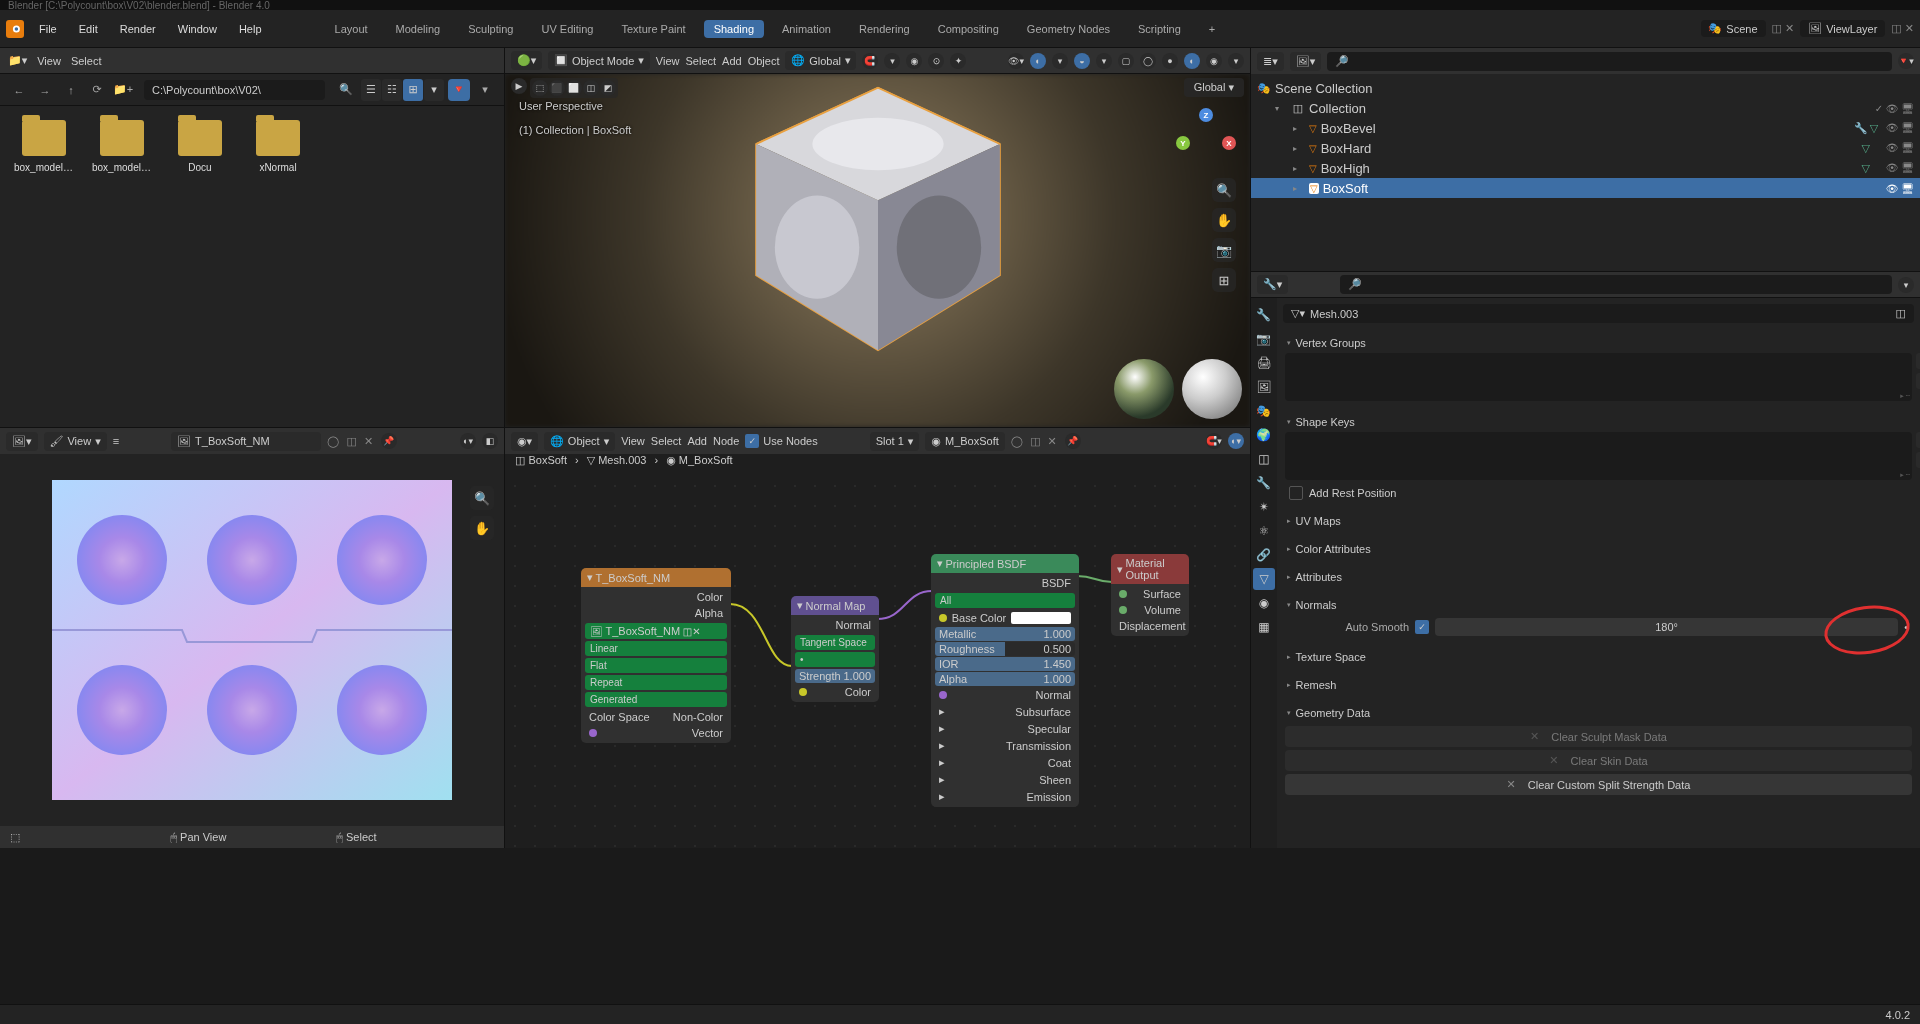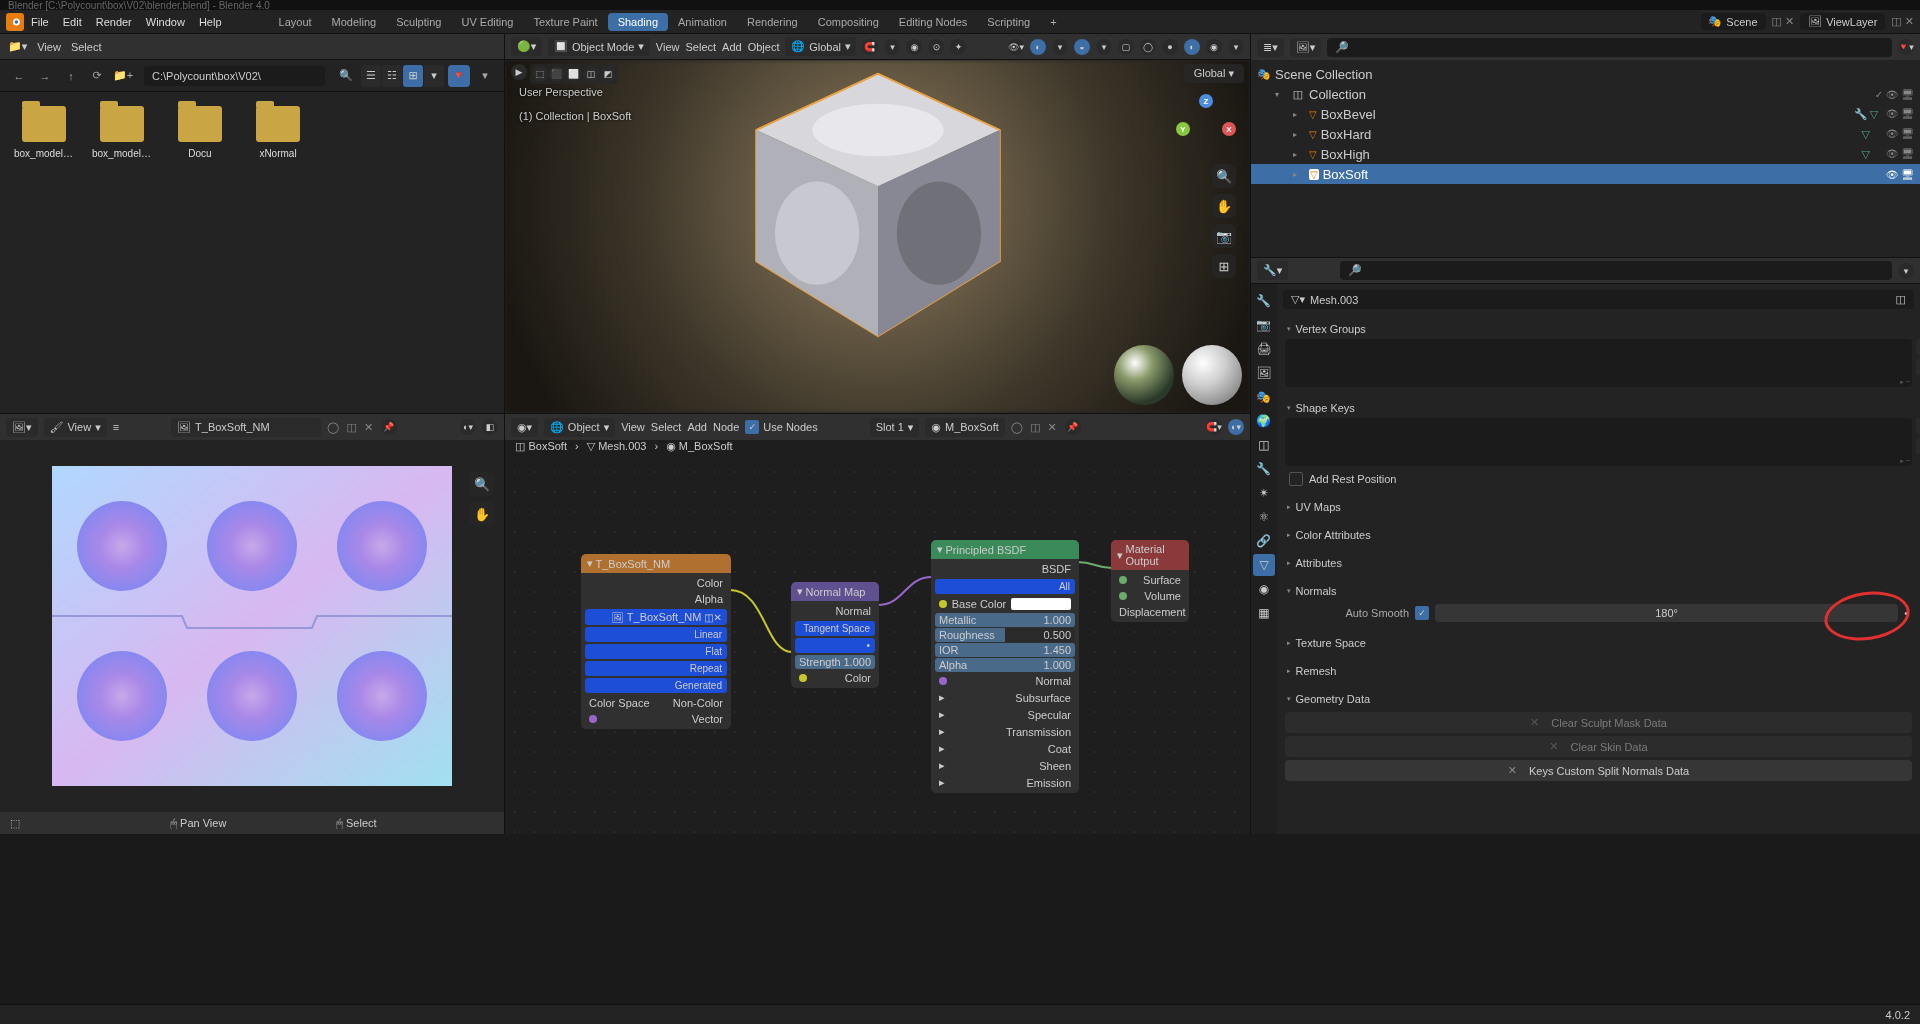--- a/index.html
+++ b/index.html
@@ -2,21 +2,21 @@
 <html><head>
 <meta charset="utf-8">
 <style>
 * { margin:0; padding:0; box-sizing:border-box; font-family:-apple-system,BlinkMacSystemFont,"Segoe UI",sans-serif; font-size:11px; color:#ccc; user-select:none; }
 body { background:#1a1a1a; width:1920px; height:1024px; overflow:hidden; position:relative; }
 
 
 .titlebar { height:10px; background:#111; display:flex; align-items:center; padding:0 8px; font-size:10px; color:#666; }
 
 
-.topmenu { height:24px; background:#232323; border-bottom:1px solid #111; display:flex; align-items:center; padding:0 6px; gap:0; }
+.topmenu { height:38px; background:#232323; border-bottom:1px solid #111; display:flex; align-items:center; padding:0 6px; gap:8px; }
 .topmenu .blogo { width:18px; height:18px; background:#e87d0d; border-radius:3px; display:flex; align-items:center; justify-content:center; }
 .topmenu .mitem { padding:2px 7px; font-size:11px; color:#ddd; }
 .topmenu .spacer { width:40px; }
 .topmenu .tab { padding:3px 10px; font-size:11px; color:#aaa; border-radius:4px; }
 .topmenu .tab.active { background:#3d6ea5; color:#fff; }
 .topmenu .rightgrp { margin-left:auto; display:flex; gap:6px; align-items:center; }
 .topmenu .field { background:#1b1b1b; border-radius:4px; padding:2px 8px; display:flex; align-items:center; gap:4px; }
 
 
 .main { display:grid; grid-template-columns:505px 745px 670px; grid-template-rows:380px 420px; height:calc(100% - 10px - 22px - 20px); }
@@ -107,21 +107,21 @@
 
 
 .nodeed { background:#1e1e1e; grid-column:2; grid-row:2; position:relative; overflow:hidden;}
 .nehdr { height:26px; background:#303030; display:flex; align-items:center; gap:6px; padding:0 6px;}
 .nebread { height:22px; display:flex; gap:8px; padding:0 10px; font-size:11px; color:#aaa;}
 .necanvas { position:absolute; inset:48px 0 0 0; background:#1e1e1e; background-image:radial-gradient(#2a2a2a 1px, transparent 1px); background-size:20px 20px;}
 .node { position:absolute; border-radius:5px; overflow:hidden; font-size:10px;}
 .node .nh { padding:3px 6px; font-size:10px; display:flex; align-items:center; gap:3px;}
 .node .nb { background:#303030; padding:2px 4px;}
 .node .nr { display:flex; justify-content:space-between; align-items:center; padding:2px 4px; font-size:10px;}
-.node .sel { background:#1d4ed8; padding:2px 5px; border-radius:3px; margin:2px 0; font-size:10px; text-align:right;}
+.node .sel { background:#15803d; padding:2px 5px; border-radius:3px; margin:2px 0; font-size:10px; text-align:left;}
 .node .slider { display:flex; background:#4a6a8a; border-radius:3px; padding:1px 4px; margin:1px 0; font-size:10px; justify-content:space-between;}
 .node .slider.half { background:linear-gradient(90deg,#4a6a8a 50%, #2a2a2a 50%); }
 .sock { width:8px; height:8px; border-radius:50%; }
 .sock.y { background:#c7c729; } .sock.gr { background:#999; } .sock.p { background:#9966cc; } .sock.g { background:#6aac6a; }
 svg.wires { position:absolute; inset:0; width:100%; height:100%; pointer-events:none;}
 
 
 .status { position:absolute; bottom:0; left:0; right:0; height:20px; background:#232323; border-top:1px solid #111; display:flex; align-items:center; padding:0 10px; gap:20px; font-size:11px; color:#ccc;}
 </style>
 </head>
@@ -144,21 +144,21 @@
   <div class="spacer"></div>
   <span class="tab">Layout</span>
   <span class="tab">Modeling</span>
   <span class="tab">Sculpting</span>
   <span class="tab">UV Editing</span>
   <span class="tab">Texture Paint</span>
   <span class="tab active">Shading</span>
   <span class="tab">Animation</span>
   <span class="tab">Rendering</span>
   <span class="tab">Compositing</span>
-  <span class="tab">Editing Nodes</span>
+  <span class="tab">Geometry Nodes</span>
   <span class="tab">Scripting</span>
   <span class="tab">+</span>
   <div class="rightgrp">
     <div class="field">
         <span>🎭</span>
         <span>Scene</span>
       </div>
     <span style="color:#888;">◫ ✕</span>
     <div class="field">
         <span>🖼</span>
@@ -689,21 +689,21 @@
           <div class="wbtn" style="opacity:.5">
               <span class="x">✕</span>
               <span>Clear Sculpt Mask Data</span>
             </div>
           <div class="wbtn" style="opacity:.5">
               <span class="x">✕</span>
               <span>Clear Skin Data</span>
             </div>
           <div class="wbtn">
               <span class="x">✕</span>
-              <span>Keys Custom Split Normals Data</span>
+              <span>Clear Custom Split Strength Data</span>
             </div>
         </div>
 
       </div>
     </div>
   </div>
 
 </div>
 
 <div class="status">

